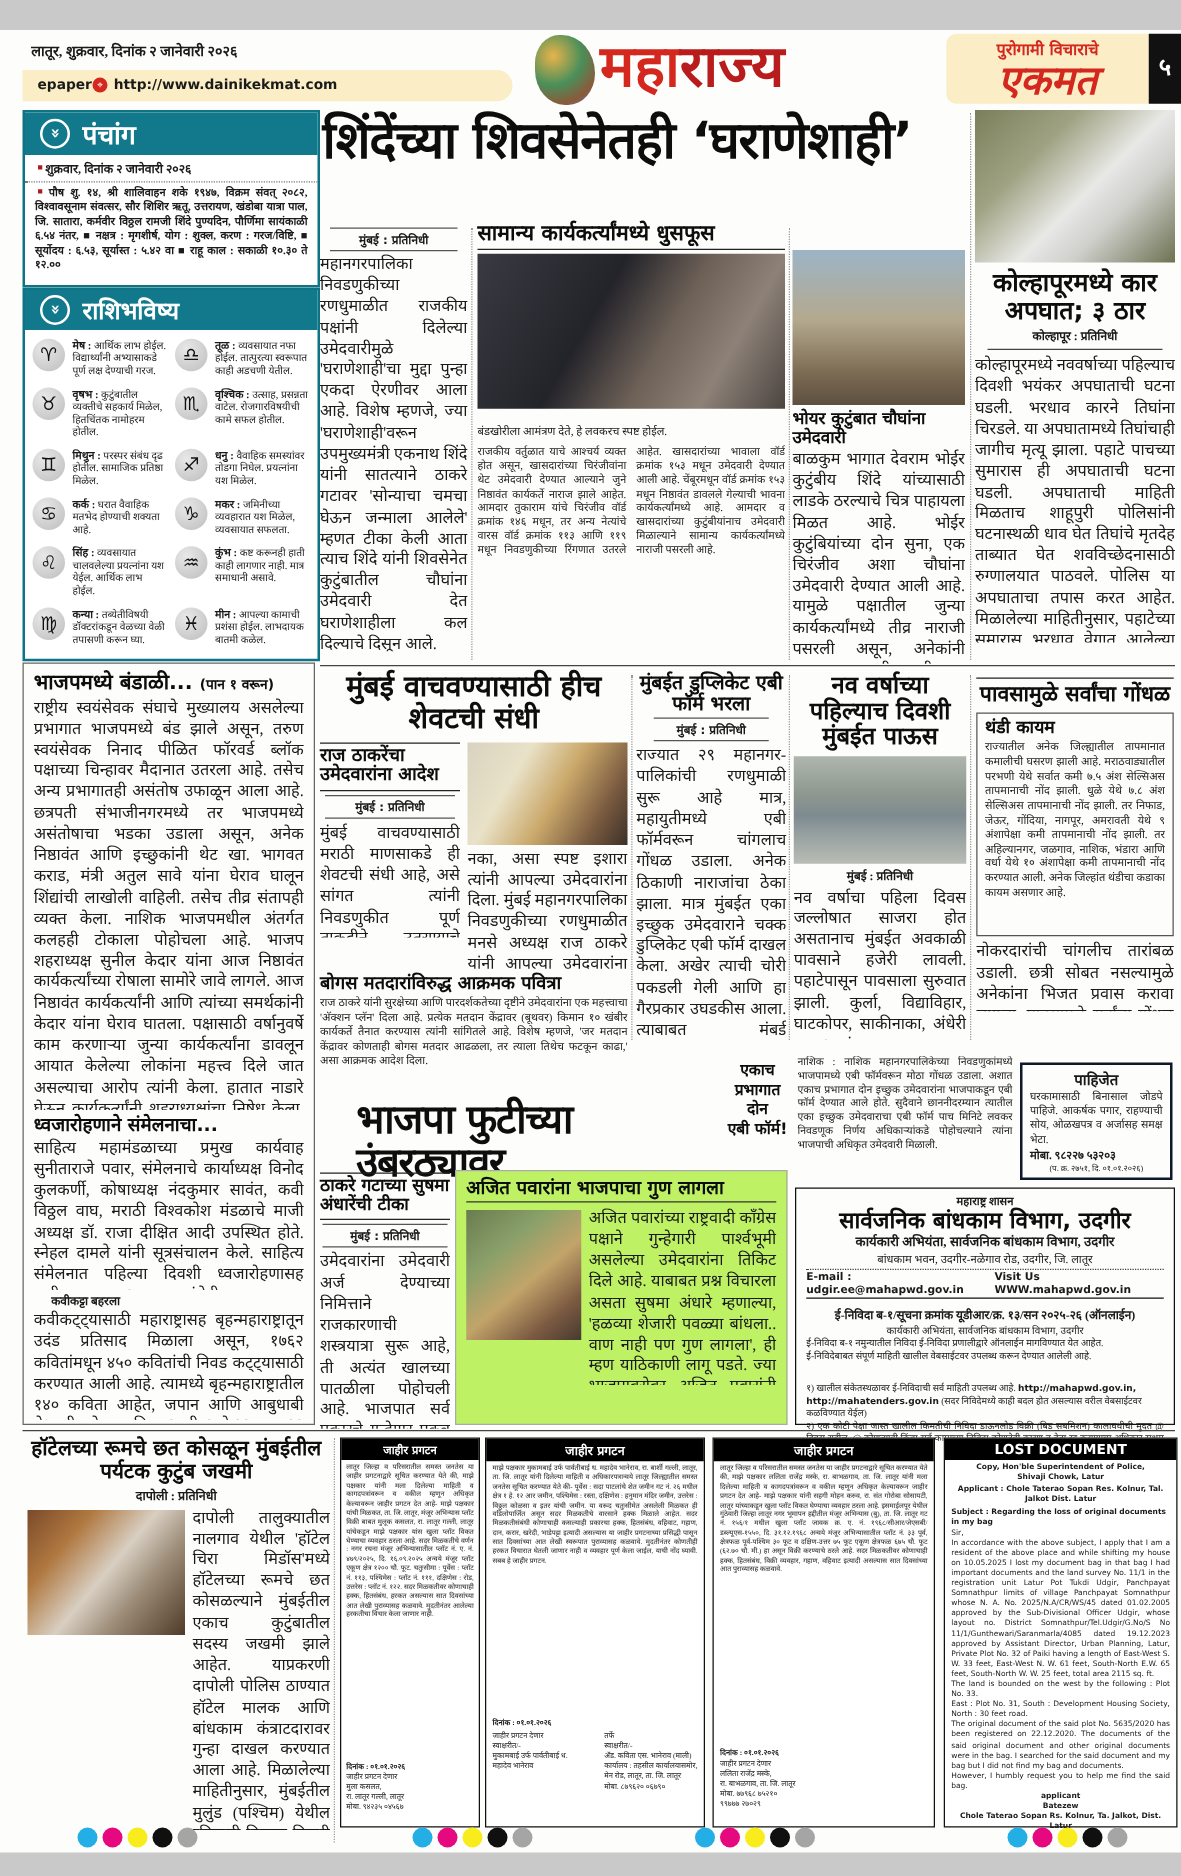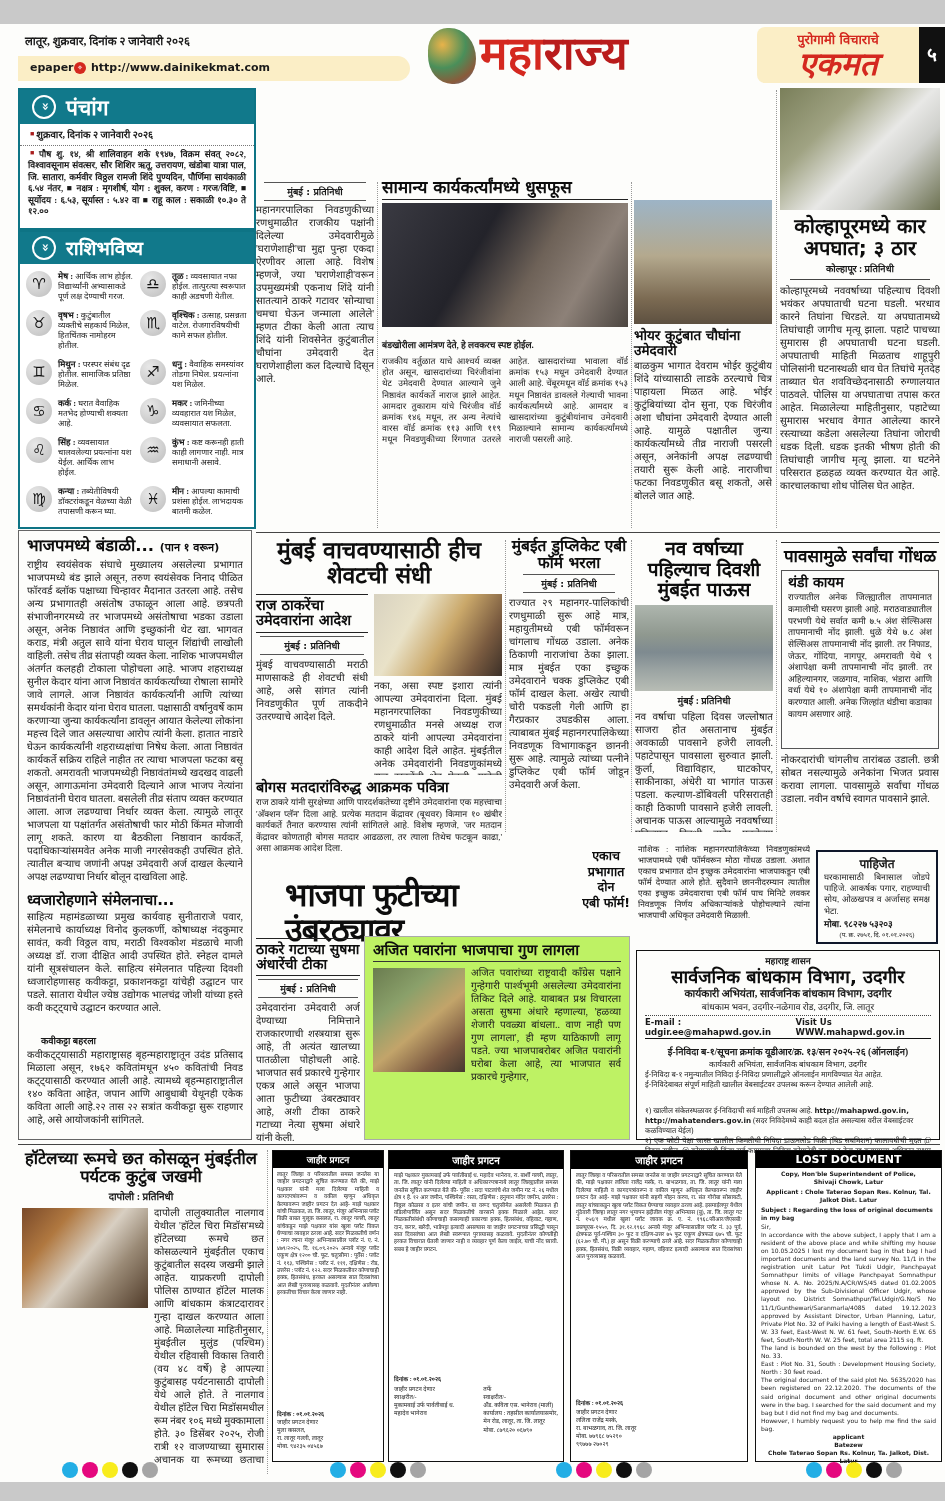--- a/index.html
+++ b/index.html
@@ -29,25 +29,25 @@
   
   .zrow{display:flex;gap:6px;margin:4px 0}
   .zi{flex:0 0 26px;width:26px;height:26px;border-radius:50%;background:radial-gradient(circle at 35% 30%,#e8e8e8,#bdbdbd);
       display:flex;align-items:center;justify-content:center;font-size:15px;color:#111;font-family:"DejaVu Sans",sans-serif}
   .ztx{font-size:8.2px;line-height:1.22}
   .ztx b{font-size:8.6px}
   
   .hl{font-family:"DejaVu Sans",sans-serif;font-weight:bold;color:#0d0d0d;line-height:1.08}
   .byline{font-weight:bold;text-align:center;font-size:9.5px;padding:2px 0;margin:2px 8px;
           border-top:1px solid #555;border-bottom:1px solid #555;font-family:"DejaVu Sans",sans-serif}
-  .body{font-size:10px;line-height:1.3}
+  .body{font-size:13px;line-height:1.3}
   .vdot{border-left:1px dotted #999;width:0}
   .hrule{background:#444;height:1px}
   .ph{background:#ccc}
-  .cap{font-size:9px;font-weight:bold}
+  .cap{font-size:9px;font-weight:normal}
   
   .nbox{border:1.5px solid #111;background:#fff}
   .nhead{background:#000;color:#fff;text-align:center;font-weight:bold;font-family:"DejaVu Sans",sans-serif}
   .tiny{font-size:5.6px;line-height:1.32}
   .sig{font-size:6px;line-height:1.35}
   
   .dots{display:flex;gap:4px}
   .dot{width:16px;height:16px;border-radius:50%}
   .dc{background:#23aee5}.dm{background:#e5087e}.dy{background:#f8ec1c}.dk{background:#101010}.dg{background:#a5a5a5}
   a{color:inherit;text-decoration:none}
@@ -152,20 +152,21 @@
 
   <div class="abs" style="left:18px;top:530px;width:234px;height:610px;border:1px solid #666;padding:6px 8px;box-sizing:border-box">
     <div class="hl" style="font-size:16.5px"><span>भाजपमध्ये बंडाळी...</span> <span style="font-size:11px">(पान १ वरून)</span></div>
     <div class="body j ovh" style="height:330px;margin-top:3px">राष्ट्रीय स्वयंसेवक संघाचे मुख्यालय असलेल्या प्रभागात भाजपमध्ये बंड झाले असून, तरुण स्वयंसेवक निनाद पीळित फॉरवर्ड ब्लॉक पक्षाच्या चिन्हावर मैदानात उतरला आहे. तसेच अन्य प्रभागातही असंतोष उफाळून आला आहे. छत्रपती संभाजीनगरमध्ये तर भाजपमध्ये असंतोषाचा भडका उडाला असून, अनेक निष्ठावंत आणि इच्छुकांनी थेट खा. भागवत कराड, मंत्री अतुल सावे यांना घेराव घालून शिंद्यांची लाखोली वाहिली. तसेच तीव्र संतापही व्यक्त केला. नाशिक भाजपमधील अंतर्गत कलहही टोकाला पोहोचला आहे. भाजप शहराध्यक्ष सुनील केदार यांना आज निष्ठावंत कार्यकर्त्यांच्या रोषाला सामोरे जावे लागले. आज निष्ठावंत कार्यकर्त्यांनी आणि त्यांच्या समर्थकांनी केदार यांना घेराव घातला. पक्षासाठी वर्षानुवर्षे काम करणाऱ्या जुन्या कार्यकर्त्यांना डावलून आयात केलेल्या लोकांना महत्त्व दिले जात असल्याचा आरोप त्यांनी केला. हातात नाडारे घेऊन कार्यकर्त्यांनी शहराध्यक्षांचा निषेध केला. आता निष्ठावंत कार्यकर्ते सक्रिय राहिले नाहीत तर त्याचा भाजपला फटका बसू शकतो. अमरावती भाजपमध्येही निष्ठावंतांमध्ये खदखद वाढली असून, आगाऊमांना उमेदवारी दिल्याने आज भाजप नेत्यांना निष्ठावंतांनी घेराव घातला. बसलेली तीव्र संताप व्यक्त करण्यात आला. आज लढण्याचा निर्धार व्यक्त केला. त्यामुळे लातूर भाजपला या पक्षांतर्गत असंतोषाची फार मोठी किंमत मोजावी लागू शकते. कारण या बैठकीला निष्ठावान कार्यकर्ते, पदाधिकाऱ्यांसमवेत अनेक माजी नगरसेवकही उपस्थित होते. त्यातील बऱ्याच जणांनी अपक्ष उमेदवारी अर्ज दाखल केल्याने अपक्ष लढण्याचा निर्धार बोलून दाखविला आहे.</div>
     <div class="hl" style="font-size:15px;margin:4px 0 2px">ध्वजारोहणाने संमेलनाचा...</div>
     <div class="body j ovh" style="height:122px">साहित्य महामंडळाच्या प्रमुख कार्यवाह सुनीताराजे पवार, संमेलनाचे कार्याध्यक्ष विनोद कुलकर्णी, कोषाध्यक्ष नंदकुमार सावंत, कवी विठ्ठल वाघ, मराठी विश्वकोश मंडळाचे माजी अध्यक्ष डॉ. राजा दीक्षित आदी उपस्थित होते. स्नेहल दामले यांनी सूत्रसंचालन केले. साहित्य संमेलनात पहिल्या दिवशी ध्वजारोहणासह कवीकट्टा, प्रकाशनकट्टा यांचेही उद्घाटन पार पडले. सातारा येथील ज्येष्ठ उद्योगक भालचंद्र जोशी यांच्या हस्ते कवी कट्ट्याचे उद्घाटन करण्यात आले.</div>
     <div class="b" style="font-size:9.5px;margin:2px 0 1px 14px">कवीकट्टा बहरला</div>
     <div class="body j ovh" style="height:88px">कवीकट्ट्यासाठी महाराष्ट्रासह बृहन्महाराष्ट्रातून उदंड प्रतिसाद मिळाला असून, १७६२ कवितांमधून ४५० कवितांची निवड कट्ट्यासाठी करण्यात आली आहे. त्यामध्ये बृहन्महाराष्ट्रातील १४० कविता आहेत, जपान आणि आबुधाबी येथूनही एकेक कविता आली आहे.२२ तास २२ सत्रांत कवीकट्टा सुरू राहणार आहे, असे आयोजकांनी सांगितले.</div>
   </div>
 
+  <div class="abs hl" style="left:258px;top:90px;width:515px;font-size:41px;letter-spacing:-1px">शिंदेंच्या शिवसेनेतही ‘घराणेशाही’</div>
 
   <div class="abs" style="left:256px;top:180px;width:118px;height:350px">
     <div class="byline">मुंबई : प्रतिनिधी</div>
     <div class="body j ovh" style="height:318px">महानगरपालिका निवडणुकीच्या रणधुमाळीत राजकीय पक्षांनी दिलेल्या उमेदवारीमुळे 'घराणेशाही'चा मुद्दा पुन्हा एकदा ऐरणीवर आला आहे. विशेष म्हणजे, ज्या 'घराणेशाही'वरून उपमुख्यमंत्री एकनाथ शिंदे यांनी सातत्याने ठाकरे गटावर 'सोन्याचा चमचा घेऊन जन्माला आलेले' म्हणत टीका केली आता त्याच शिंदे यांनी शिवसेनेत कुटुंबातील चौघांना उमेदवारी देत घराणेशाहीला कल दिल्याचे दिसून आले.</div>
   </div>
   <div class="abs vdot" style="left:377px;top:182px;height:346px"></div>
 
   <div class="abs" style="left:382px;top:178px;width:246px;height:172px">
     <div class="hl" style="font-size:17px;border-bottom:1.5px solid #222;padding-bottom:3px">सामान्य कार्यकर्त्यांमध्ये धुसफूस</div>
     <div class="ph" style="width:246px;height:124px;margin-top:3px;background:linear-gradient(120deg,#3a3a42 0%,#23232a 38%,#6e6258 60%,#8d8178 78%,#4b4540 100%)"></div>

